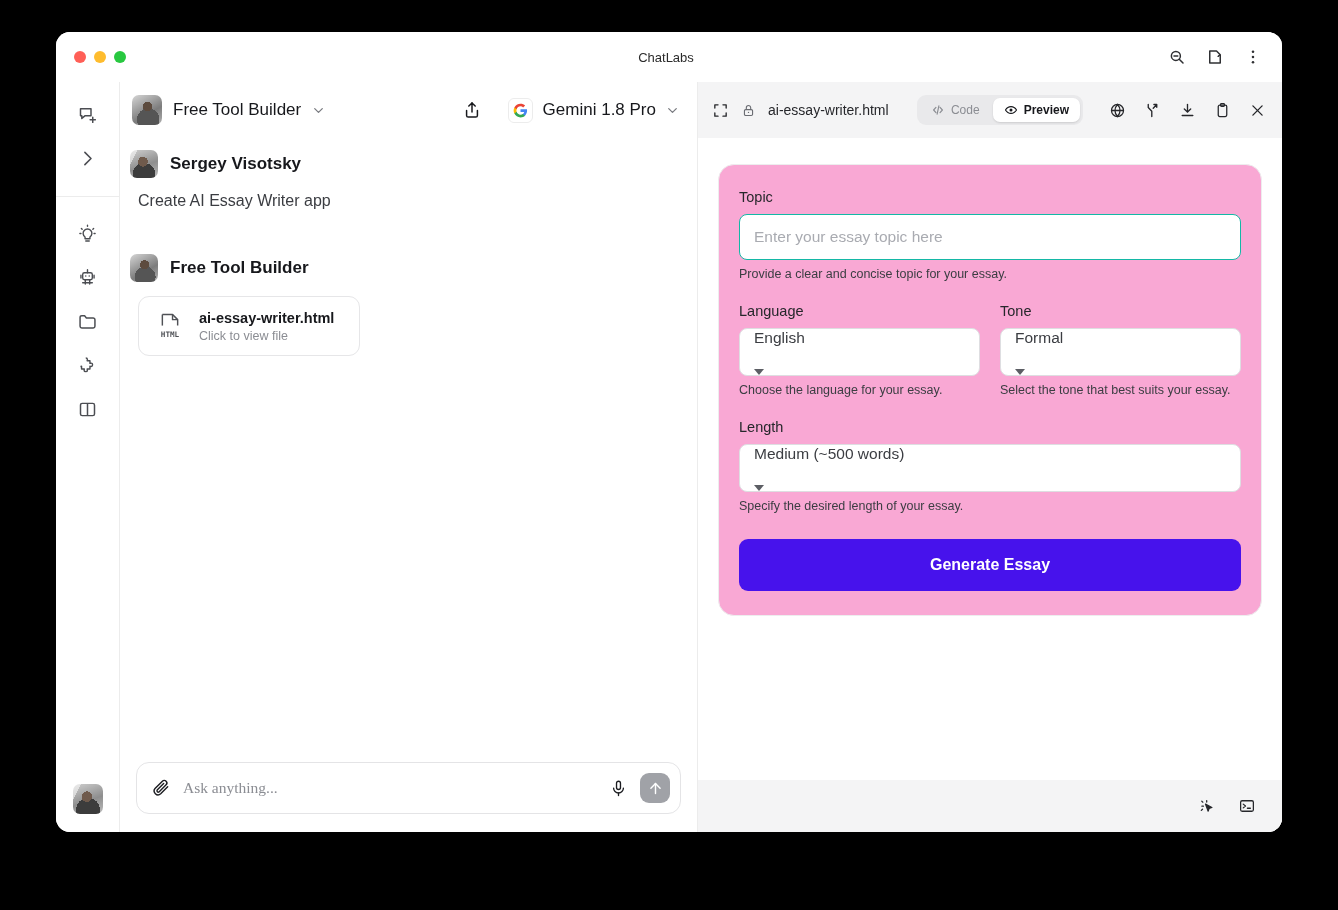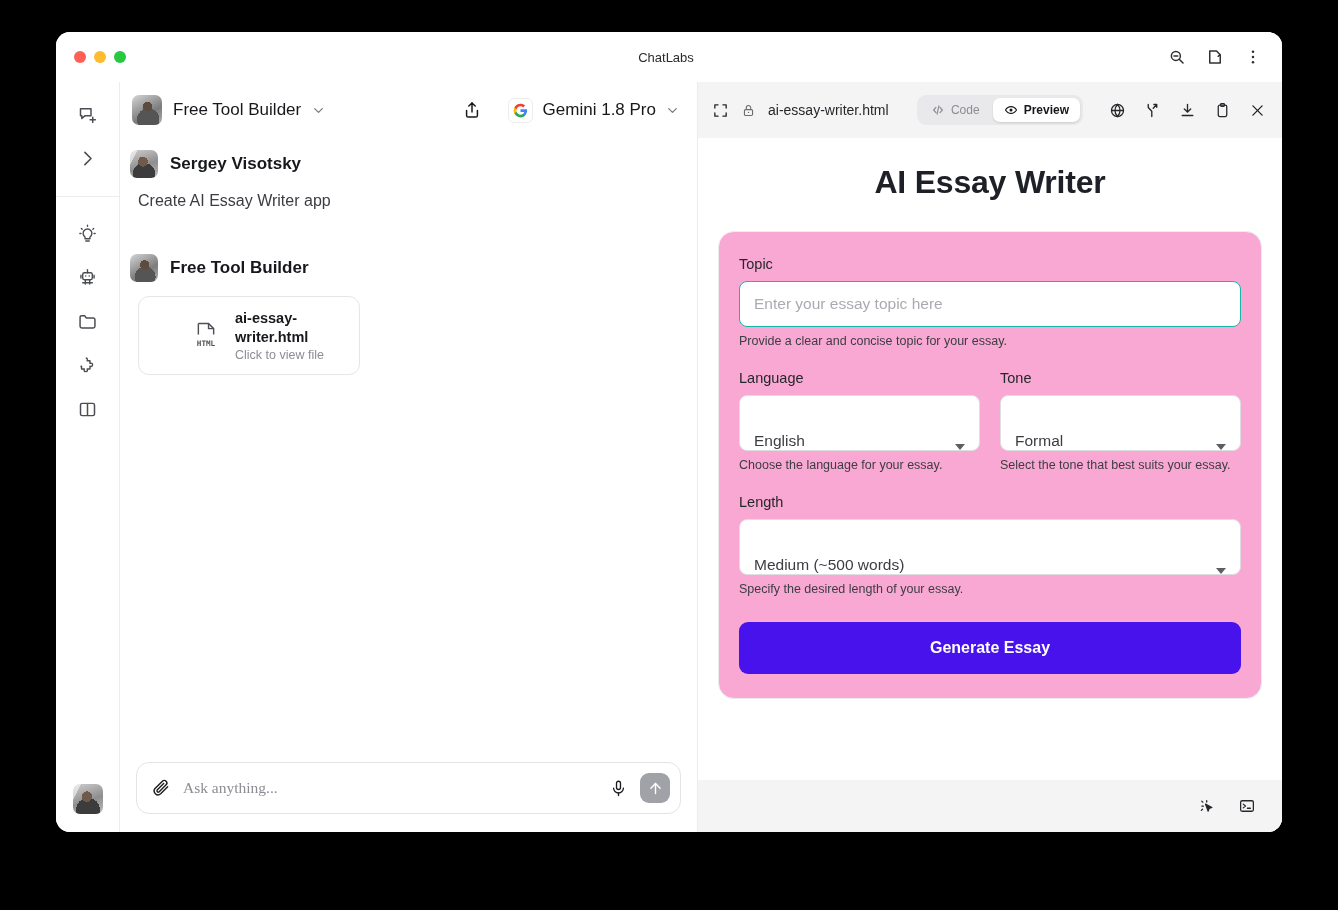--- a/index.html
+++ b/index.html
@@ -117,21 +117,21 @@
   .msg-row { display: flex; align-items: center; gap: 12px; margin-bottom: 14px; }
   .msg-row .av { width: 28px; height: 28px; flex: 0 0 28px; border-radius: 7px; }
   .msg-author { font-size: 17px; font-weight: 700; color: #17181c; }
   .msg-text { font-size: 16px; color: #3b3d42; margin: 0 0 44px 8px; }
   .file-card {
     margin-left: 8px; width: 222px;
     border: 1px solid #e6e6e8; border-radius: 11px;
     padding: 12px 14px; display: flex; align-items: center; gap: 12px;
     cursor: pointer; background: #fff;
   }
-  .html-ic { width: 34px; flex: 0 0 34px; color: #4f5156; margin-left: 36px; }
+  .html-ic { width: 34px; flex: 0 0 34px; color: #4f5156; }
   .html-ic svg { width: 34px; height: 28px; display: block; }
   .file-name { font-size: 14.5px; color: #17181c; font-weight: 600; line-height: 1.3; }
   .file-sub { font-size: 12.5px; color: #8b8d93; margin-top: 1px; }
 
   
   .chat-scroll {
     position: absolute; right: 3px; bottom: 0; width: 5px;
     top: 614px; background: #c8c8c8; border-radius: 3px;
   }
 
@@ -192,22 +192,22 @@
   .txt-input {
     width: 100%; height: 46px; border: 1px solid #14b8a6; border-radius: 8px;
     padding: 0 14px; font-size: 15.5px; color: #17181c; outline: none;
     font-family: "Liberation Sans", sans-serif; background: #fff;
   }
   .txt-input::placeholder { color: #a9abb1; }
   .hint { font-size: 12.5px; color: #3b3d42; margin-top: 7px; }
   .row2 { display: flex; gap: 20px; margin-top: 22px; }
   .col { flex: 1; min-width: 0; }
   .sel {
-    width: 100%; height: 56px; border: 1px solid #dedee1; border-radius: 8px;
-    padding: 0 14px; display: flex; align-items: flex-end; cursor: pointer; background: #fff;
+    width: 100%; height: 48px; border: 1px solid #dedee1; border-radius: 8px;
+    padding: 0 14px; display: flex; align-items: flex-start; cursor: pointer; background: #fff; flex-direction: column;
   }
   .sel-val { font-size: 15.5px; color: #3b3d42; flex: 1; }
   .sel-arrow { width: 0; height: 0; border-left: 5px solid transparent;
                border-right: 5px solid transparent; border-top: 6px solid #5c5e64; }
   .blk { margin-top: 22px; }
   .btn-primary {
     width: 100%; height: 52px; margin-top: 26px; border: none; border-radius: 9px;
     background: #4712ec; color: #fff; font-size: 16px; font-weight: 700;
     cursor: pointer; font-family: "Liberation Sans", sans-serif;
   }
@@ -451,21 +451,20 @@
           </span>
           <span class="pv-ic">
             <svg viewBox="0 0 24 24" fill="none" stroke="currentColor" stroke-width="1.9" stroke-linecap="round">
               <path d="M5.5 5.5l13 13M18.5 5.5l-13 13"></path>
             </svg>
           </span>
         </div>
       </div>
 
       <div class="pv-body">
-        <div class="app-title">AI Essay Writer</div>
 
         <div class="form-card">
           <div>
             <div class="fld-label">Topic</div>
             <input class="txt-input" value="" placeholder="Enter your essay topic here" style="">
             <div class="hint">Provide a clear and concise topic for your essay.</div>
           </div>
 
           <div class="row2">
             <div class="col">

